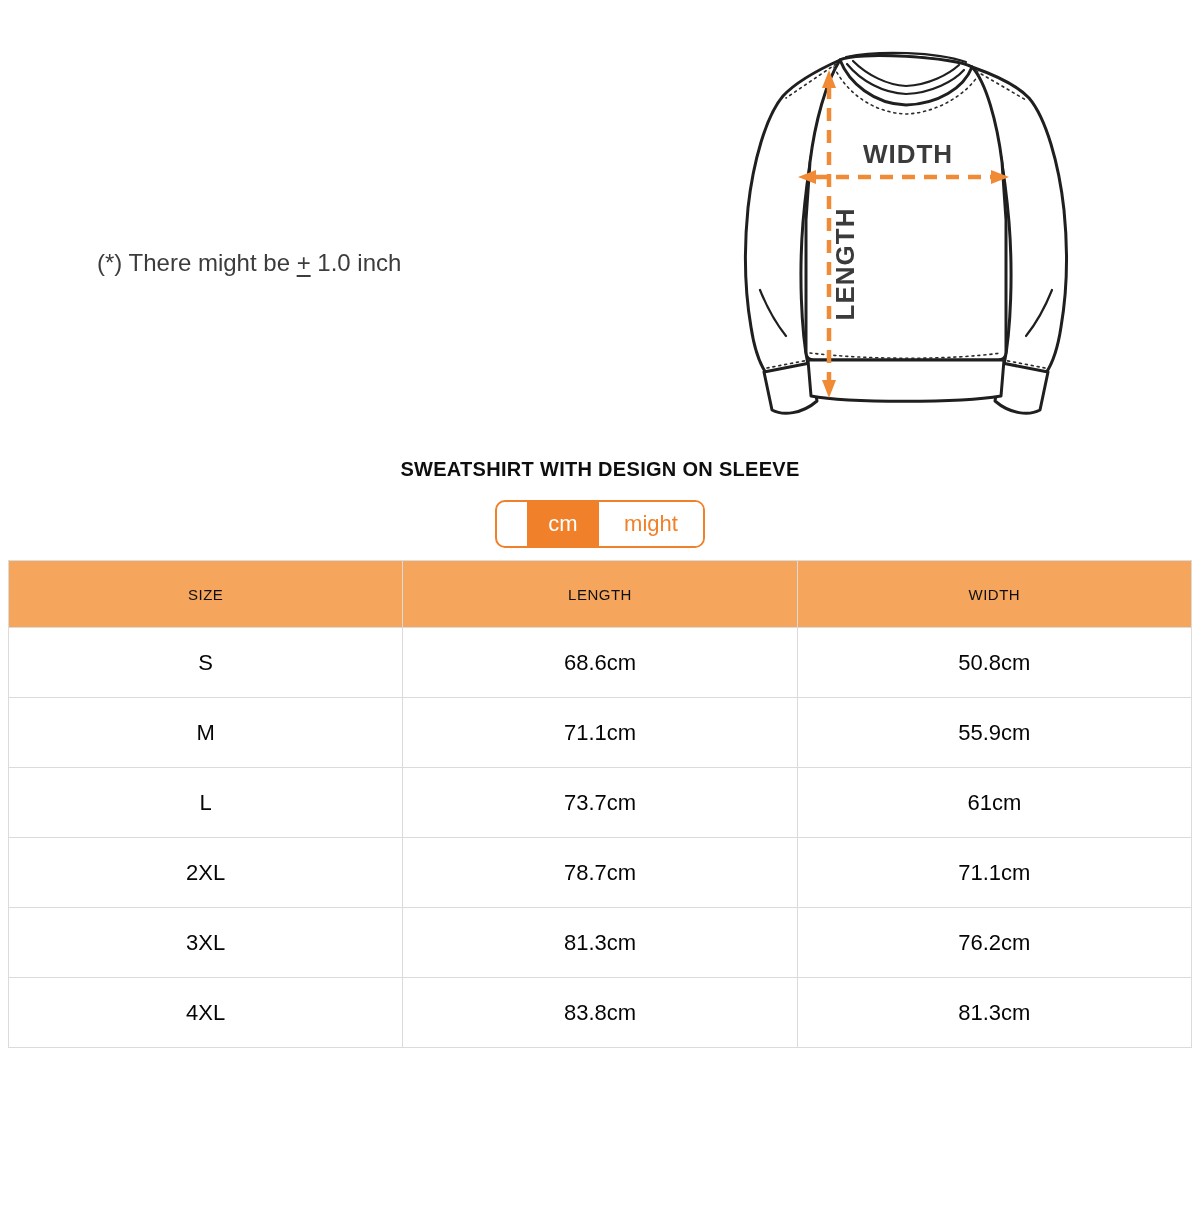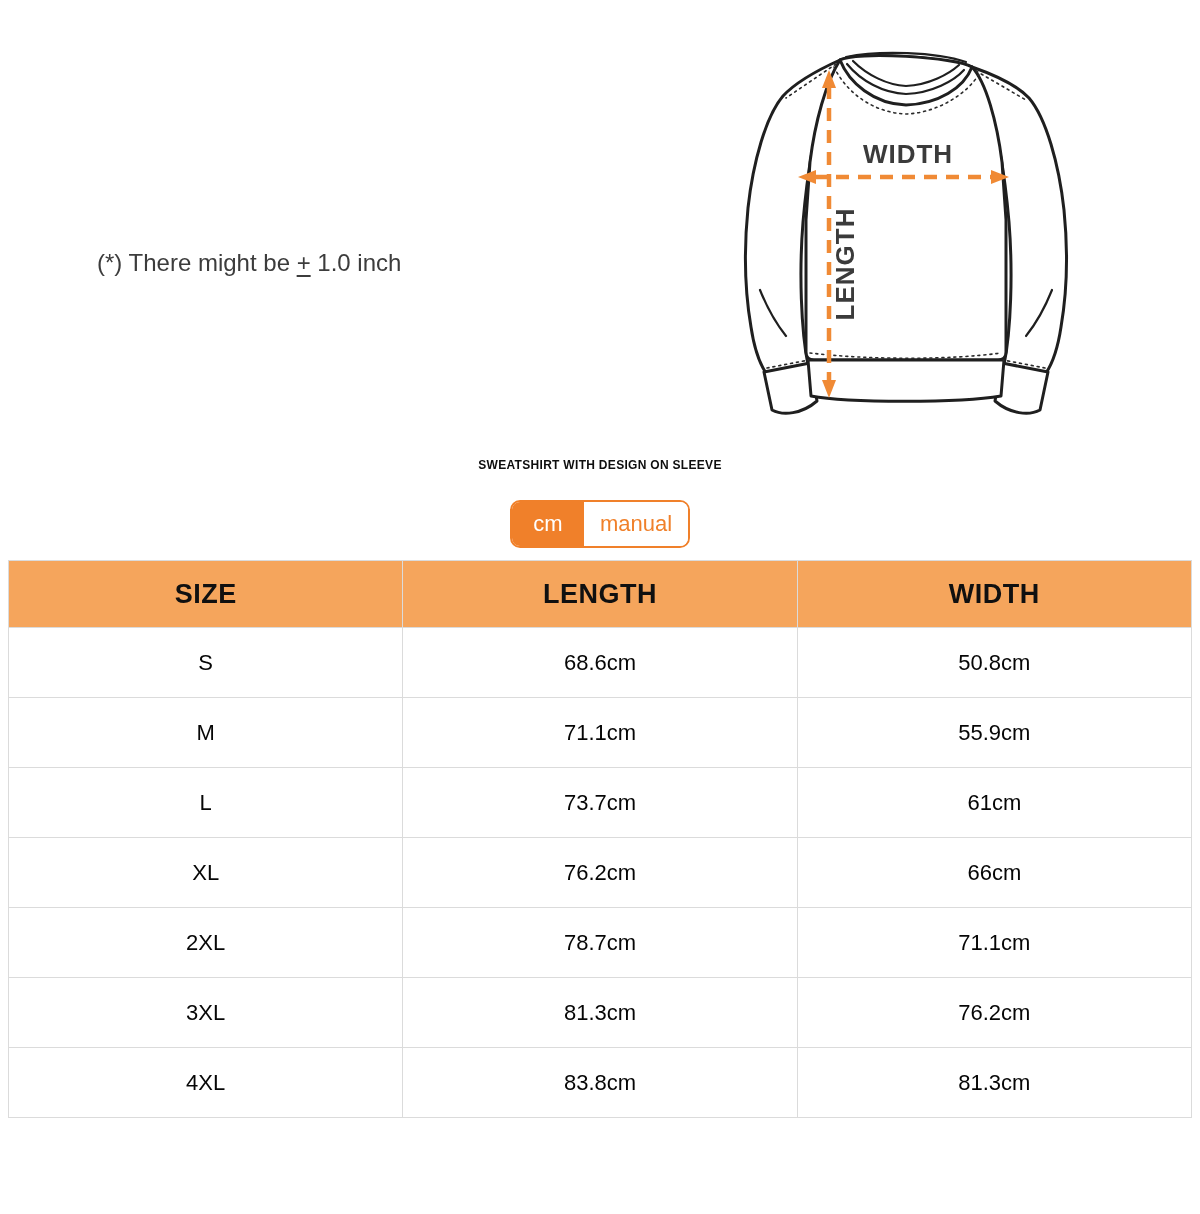--- a/index.html
+++ b/index.html
@@ -69,37 +69,38 @@
     fill: #3b3b3b;
     letter-spacing: 1px;
   }
 
   
   .section-title {
     position: absolute;
     top: 458px; left: 0;
     width: 100%;
     text-align: center;
-    font-size: 12px;
+    font-size: 20px;
     font-weight: bold;
     color: #0e0e0e;
     letter-spacing: 0.3px;
   }
 
   
   .toggle {
     position: absolute;
     top: 500px; left: 50%;
     transform: translateX(-50%);
     display: flex;
     height: 48px;
     border: 2px solid var(--accent);
     border-radius: 10px;
     overflow: hidden;
     background: #fff;
+    padding-left: 30px;
   }
   .toggle-btn {
     border: none;
     font-family: "Liberation Sans", sans-serif;
     font-size: 22px;
     cursor: pointer;
     display: flex; align-items: center; justify-content: center;
   }
   .toggle-btn.active {
     width: 72px;
@@ -116,22 +117,22 @@
   .size-table {
     position: absolute;
     top: 560px; left: 8px;
     width: 1184px;
     border-collapse: collapse;
     table-layout: fixed;
   }
   .size-table th {
     background: var(--header-bg);
     height: 67px;
-    font-size: 27px;
-    font-weight: bold;
+    font-size: 15px;
+    font-weight: normal;
     color: #101010;
     letter-spacing: 0.5px;
     border: 1px solid var(--table-border);
     text-align: center;
   }
   .size-table td {
     height: 70px;
     background: #ffffff;
     font-size: 22px;
     color: #060606;
@@ -185,21 +186,21 @@
     <polygon class="arrow-head" points="279,157 261,150 261,164"></polygon>
 
     <text class="dim-label" x="178" y="143" text-anchor="middle">WIDTH</text>
     <text class="dim-label" transform="translate(124 244) rotate(-90)" text-anchor="middle">LENGTH</text>
   </svg>
 
   <div class="section-title">SWEATSHIRT WITH DESIGN ON SLEEVE</div>
 
   <div class="toggle">
     <button class="toggle-btn active">cm</button>
-    <button class="toggle-btn inactive">manual</button>
+    <button class="toggle-btn inactive">might</button>
   </div>
 
   <table class="size-table">
     <thead>
       <tr>
         <th>SIZE</th>
         <th>LENGTH</th>
         <th>WIDTH</th>
       </tr>
     </thead>
@@ -213,25 +214,20 @@
           <td>M</td>
           <td>71.1cm</td>
           <td>55.9cm</td>
         </tr>
         <tr>
           <td>L</td>
           <td>73.7cm</td>
           <td>61cm</td>
         </tr>
         <tr>
-          <td>XL</td>
-          <td>76.2cm</td>
-          <td>66cm</td>
-        </tr>
-        <tr>
           <td>2XL</td>
           <td>78.7cm</td>
           <td>71.1cm</td>
         </tr>
         <tr>
           <td>3XL</td>
           <td>81.3cm</td>
           <td>76.2cm</td>
         </tr>
         <tr>

